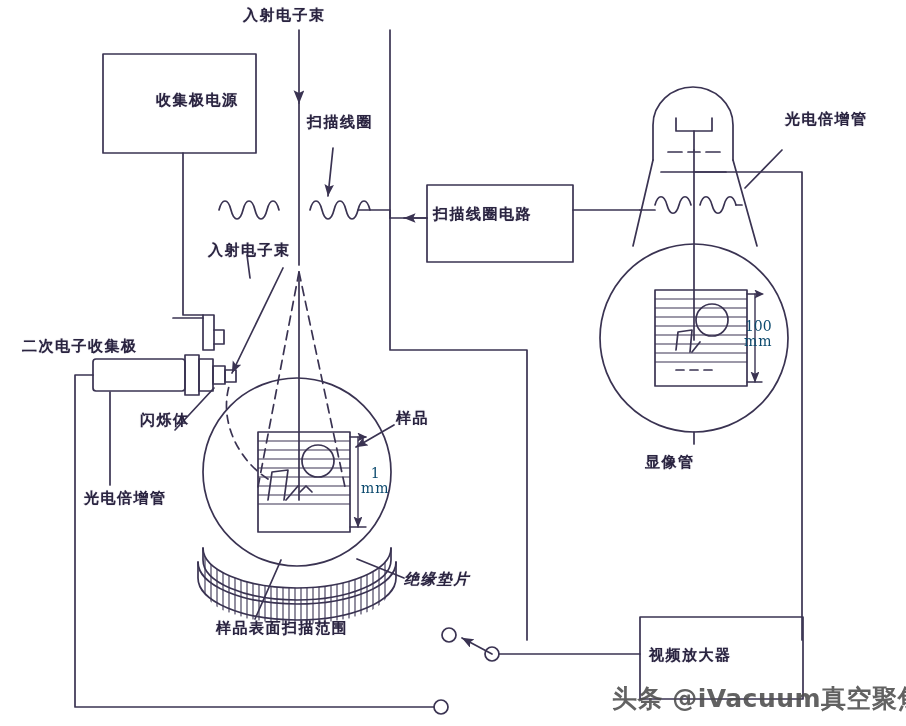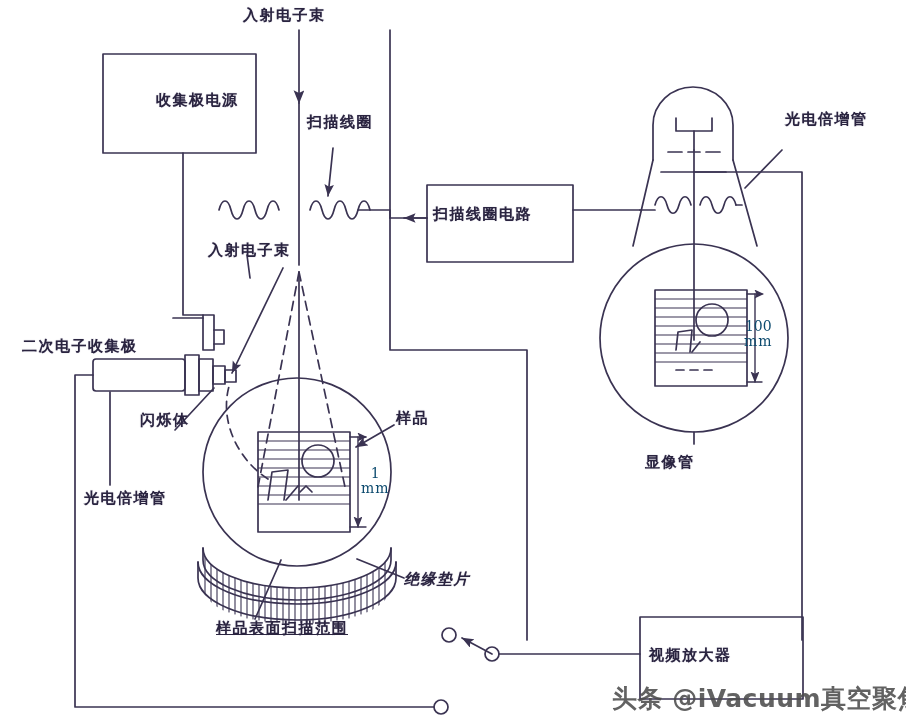--- a/index.html
+++ b/index.html
@@ -291,21 +291,21 @@
   <div class="lbl" style="left:22px; top:306px;margin-top:33px;">二次电子收集极</div>
 
   <div class="lbl" style="left:140px; top:413px;">闪烁体</div>
 
   <div class="lbl" style="left:84px; top:491px;">光电倍增管</div>
 
   <div class="lbl" style="left:396px; top:403px;margin-top:8px;">样品</div>
 
   <div class="lbl" style="left:404px; top:572px;font-style:italic;">绝缘垫片</div>
 
-  <div class="lbl" style="left:216px; top:621px;text-decoration:underline;">样品表面扫描范围</div>
+  <div class="lbl" style="left:216px; top:621px;">样品表面扫描范围</div>
 
   <div class="lbl" style="left:649px; top:648px;">视频放大器</div>
 
   <div class="dim" style="left:361px; top:466px;">
     <span>1</span><span class="unit">mm</span>
   </div>
 
   <div class="dim" style="left:744px; top:319px;">
     <span>100</span><span class="unit">mm</span>
   </div>

